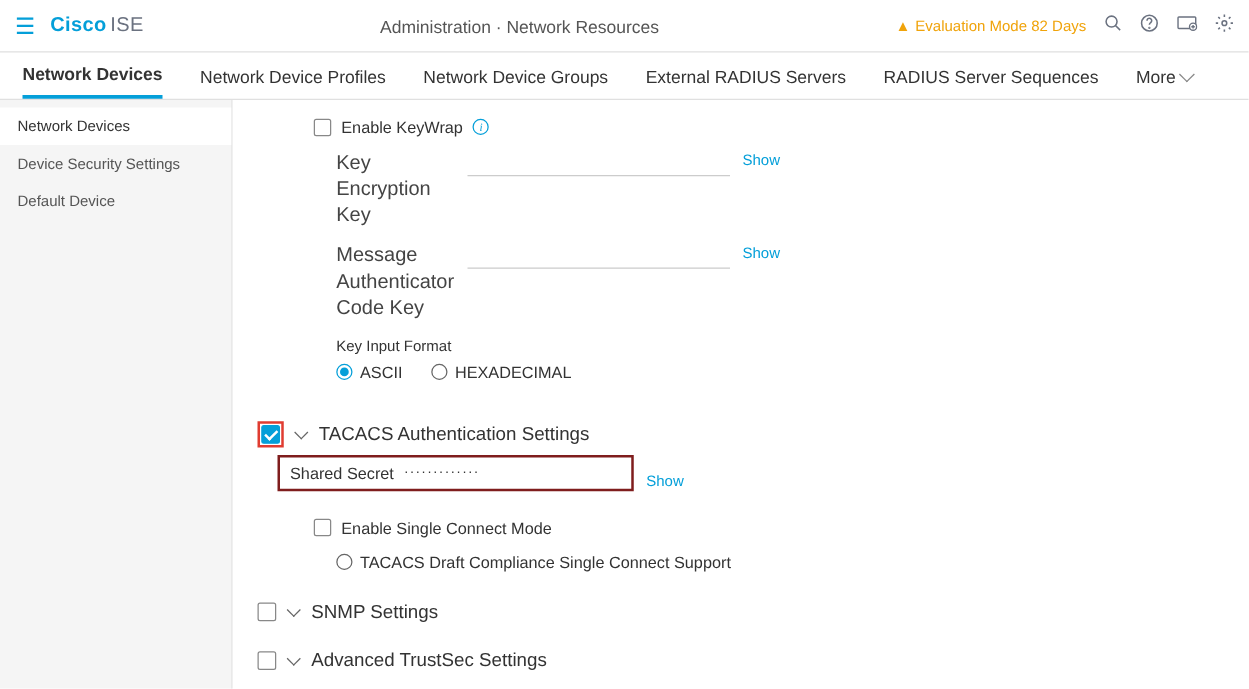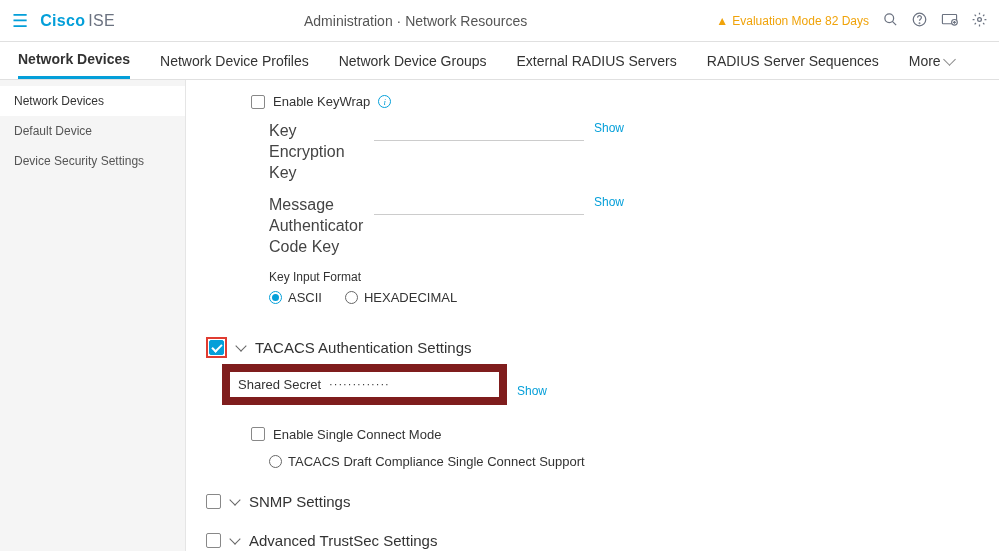--- a/index.html
+++ b/index.html
@@ -53,21 +53,21 @@
     .link-show { color: #049fd9; font-size: 12px; margin-left: 10px; cursor: pointer; }
     
     .radio-row { display: flex; align-items: center; gap: 6px; margin-left: 18px; margin-bottom: 8px; font-size: 13px; }
     .radio { width: 13px; height: 13px; border: 1px solid #666; border-radius: 50%; cursor: pointer; display: inline-flex; align-items: center; justify-content: center; }
     .radio.on { border-color: #049fd9; }
     .radio.on::after { content: ""; width: 7px; height: 7px; background: #049fd9; border-radius: 50%; }
     .radio-group-inline { display: flex; gap: 23px; }
     
     
     .hl-box { border: 2px solid #e03c31; padding: 1px; display: inline-flex; }
-    .hl-row { border: 8px solid #7f1d1d; display: flex; align-items: center; padding: 5px 8px; width: 285px; margin-left: 36px; margin-bottom: 14px;}
+    .hl-row { border: 2px solid #7f1d1d; display: flex; align-items: center; padding: 5px 8px; width: 285px; margin-left: 36px; margin-bottom: 14px;}
     .hl-row-wrap { display: flex; align-items: center; }
     .dots { letter-spacing: 1px; font-size: 11px; }
     
     .tacacs-block { margin-top: 18px; }
     .tacacs-form { margin-left: 65px; margin-top: 8px; }
     
     .sec-block { margin-top: 18px; }
   </style>
 </head>
 <body>
@@ -112,22 +112,22 @@
   <div class="tab">RADIUS Server Sequences</div>
   <div class="tab more">
       <span>More</span>
       <span class="chev-down"></span>
     </div>
 </div>
 
 <div class="body">
   <div class="sidebar">
     <div class="side-item active">Network Devices</div>
+    <div class="side-item">Device Security Settings</div>
     <div class="side-item">Default Device</div>
-    <div class="side-item">Device Security Settings</div>
   </div>
 
   <div class="main">
 
     <div class="form-area">
       <div class="chk-row">
         <span class="chk"></span>
         <span>Enable KeyWrap</span>
         <span class="info-icon">i</span>
       </div>

